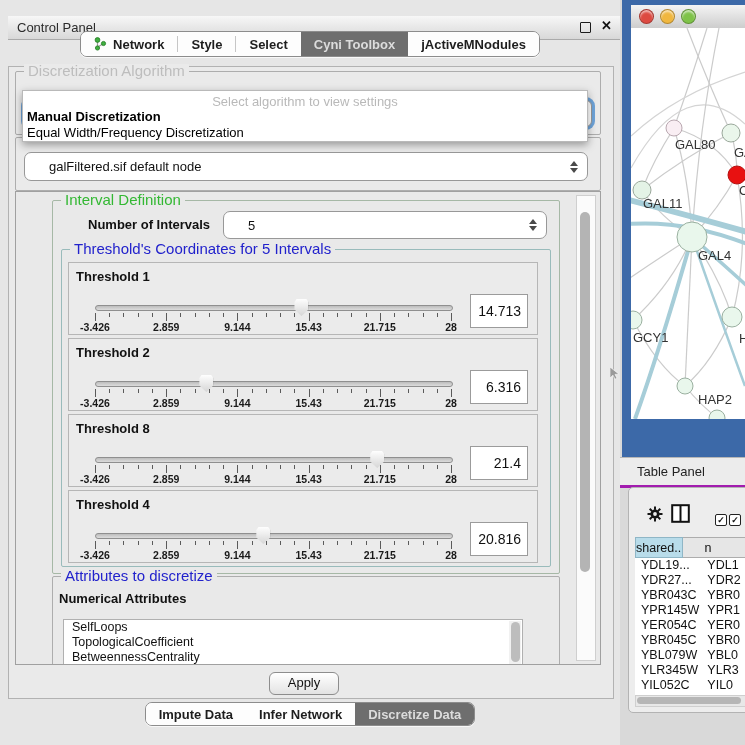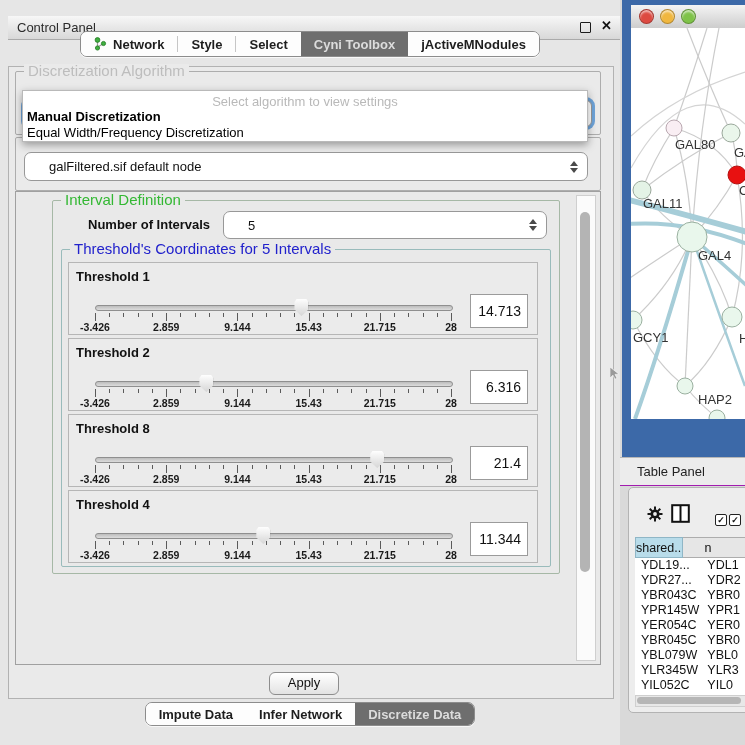--- a/index.html
+++ b/index.html
@@ -84,21 +84,21 @@
   #cp-bottombar{position:absolute;left:0;top:702px;width:620px;display:flex;justify-content:center;background:transparent;}
 
   
   #right-bg{position:absolute;left:620px;top:0;width:125px;height:745px;background:#d9d9d9;}
   #net-win{position:absolute;left:622px;top:0;width:123px;height:457px;background:var(--frame);}
   #net-titlebar{position:absolute;left:9px;top:5px;width:114px;height:23px;background:linear-gradient(#f4f4f4,#cdcdcd);border-bottom:1px solid #9d9d9d;}
   .light{position:absolute;top:4px;width:13px;height:13px;border-radius:50%;border:1px solid rgba(0,0,0,.25);box-shadow:inset 0 2px 2px rgba(255,255,255,.6);}
   #net-canvas{position:absolute;left:9px;top:28px;width:114px;height:391px;background:#fff;overflow:hidden;}
   .node-label{position:absolute;font-size:13px;color:#333;white-space:nowrap;}
 
-  #tablepanel-bar{position:absolute;left:620px;top:457px;width:125px;height:27px;background:#ececec;border-top:1px solid #b7b7b7;border-bottom:1px solid #a21caf;}
+  #tablepanel-bar{position:absolute;left:620px;top:457px;width:125px;height:27px;background:#ececec;border-top:1px solid #b7b7b7;border-bottom:3px solid #a21caf;}
   #tablepanel-title{position:absolute;left:17px;top:6px;font-size:13px;color:#222;}
 
   #table-win{position:absolute;left:628px;top:487px;width:117px;height:224px;background:#ededed;border:1px solid #b3b3b3;border-radius:5px 0 0 5px;}
   #tbl-toolbar .icon{position:absolute;}
   .chk{display:inline-block;width:10px;height:10px;border:1.5px solid #222;border-radius:2px;font-size:9px;line-height:10px;text-align:center;color:#111;font-weight:bold;background:#fff;}
   #tbl{position:absolute;left:6px;top:49px;width:111px;height:158px;background:#fff;overflow:hidden;}
   .tbl-header{display:flex;height:21px;}
   .tbl-hcell{border:1px solid #adadad;border-left:none;font-size:12.5px;color:#111;text-align:center;line-height:20px;background:#e6e6e6;overflow:hidden;white-space:nowrap;}
   .tbl-hcell.first{border-left:1px solid #adadad;background:var(--hdrBlue);border-color:#8fb6c6;}
   .tbl-row{display:flex;height:15px;}
@@ -360,26 +360,39 @@
                   <div class="tick" style="left: 100%; height: 8px;"></div>
                 </div>
                 <div class="thr-ticklabels">
                   <span class="ticklabel" style="left: 0%;">-3.426</span>
                   <span class="ticklabel" style="left: 20%;">2.859</span>
                   <span class="ticklabel" style="left: 40%;">9.144</span>
                   <span class="ticklabel" style="left: 60%;">15.43</span>
                   <span class="ticklabel" style="left: 80%;">21.715</span>
                   <span class="ticklabel" style="left: 100%;">28</span>
                 </div>
-                <div class="thr-value">11.344</div>
+                <div class="thr-value">20.816</div>
               </div>
             </div>
         </div>
       </div>
 
+      <div class="grp" style="left:36px;top:384px;width:506px;height:96px;">
+        <span class="grp-title blue" style="background:#e9e9e9;">Attributes to discretize</span>
+        <span style="position:absolute;left:6px;top:14px;font-size:13px;font-weight:bold;color:#111;">Numerical Attributes</span>
+        <div id="attr-list">
+
+        <div class="attr-item">SelfLoops</div>
+            <div class="attr-item">TopologicalCoefficient</div>
+            <div class="attr-item">BetweennessCentrality</div>
+            <div id="attr-vscroll">
+              <div class="thumb"></div>
+            </div>
+          </div>
+      </div>
 
       <div id="mid-vscroll">
           <div class="thumb"></div>
         </div>
     </div>
 
     <div id="apply-btn">Apply</div>
   </div>
 
   <div id="cp-bottombar">

